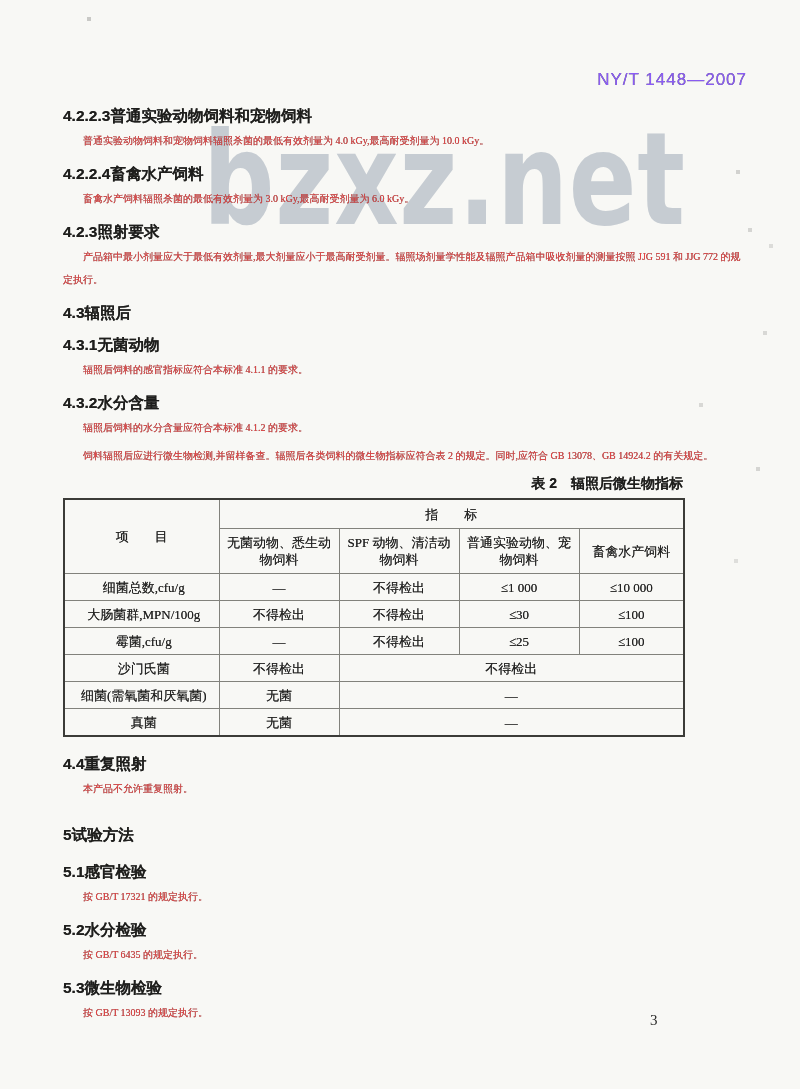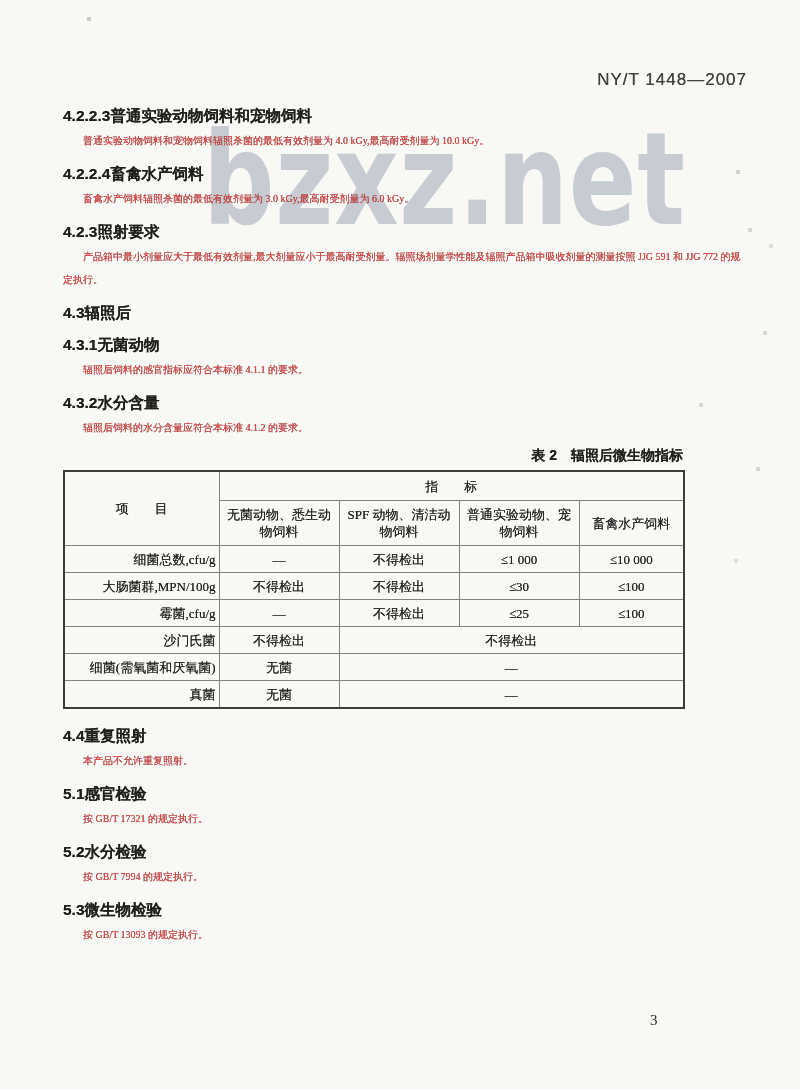--- a/index.html
+++ b/index.html
@@ -45,21 +45,21 @@
     z-index:2;
     text-shadow:0 0 0.4px rgba(20,20,20,0.75);
   }
   .doc-header{
     text-align:right;
     font-family:"Liberation Sans","DejaVu Sans",sans-serif;
     font-size:17px;
     letter-spacing:1px;
     padding-right:0;
     margin-bottom:15px;
-    color:#404040;
+    color:#8b5cf6;
   }
   .clause{
     margin-top:11px;
     margin-bottom:3px;
     font-size:15.5px;
     line-height:21px;
     font-family:"Liberation Sans","DejaVu Sans",sans-serif;
   }
   .clause .num{font-weight:600;}
   .clause .ctitle{font-weight:bold;}
@@ -90,21 +90,21 @@
   }
   table.micro td{
     border:1px solid #82827c;
     text-align:center;
     vertical-align:middle;
     padding:2px 3px;
     line-height:17px;
     overflow:hidden;
   }
   table.micro td.item{
-    text-align:right;
+    text-align:center;
     padding-left:7px;
   }
   table.micro tr.hdr1 td{height:24px;}
   table.micro tr.hdr2 td{height:40px;}
   table.micro tr.drow td{height:22px;}
   .page-number{
     position:absolute;
     left:650px;top:1012px;
     z-index:2;
     font-size:15px;
@@ -144,20 +144,21 @@
     <div class="clause">
       <span class="num">4.3.1</span><span class="ctitle">无菌动物</span>
     </div>
     <p class="para">辐照后饲料的感官指标应符合本标准 4.1.1 的要求。</p>
 
     <div class="clause">
       <span class="num">4.3.2</span><span class="ctitle">水分含量</span>
     </div>
     <p class="para">辐照后饲料的水分含量应符合本标准 4.1.2 的要求。</p>
 
+    <p class="para">饲料辐照后应进行微生物检测,并留样备查。辐照后各类饲料的微生物指标应符合表 2 的规定。同时,应符合 GB 13078、GB 14924.2 的有关规定。</p>
 
     <div class="tbl-caption">表 2　辐照后微生物指标</div>
 
     <table class="micro">
       <colgroup>
         <col style="width:155px">
           <col style="width:120px">
           <col style="width:120px">
           <col style="width:120px">
           <col style="width:105px">
@@ -210,30 +211,33 @@
           <td colspan="3">—</td>
         </tr>
       </tbody>
     </table>
 
     <div class="clause after-table">
       <span class="num">4.4</span><span class="ctitle">重复照射</span>
     </div>
     <p class="para">本产品不允许重复照射。</p>
 
+    <div class="clause major">
+      <span class="num">5</span><span class="ctitle">试验方法</span>
+    </div>
 
     <div class="clause">
       <span class="num">5.1</span><span class="ctitle">感官检验</span>
     </div>
     <p class="para">按 GB/T 17321 的规定执行。</p>
 
     <div class="clause">
       <span class="num">5.2</span><span class="ctitle">水分检验</span>
     </div>
-    <p class="para">按 GB/T 7994 的规定执行。</p>
+    <p class="para">按 GB/T 6435 的规定执行。</p>
 
     <div class="clause">
       <span class="num">5.3</span><span class="ctitle">微生物检验</span>
     </div>
 
     <p class="para">按 GB/T 13093 的规定执行。</p>
 
   </div>
 
   <div class="page-number">3</div>

